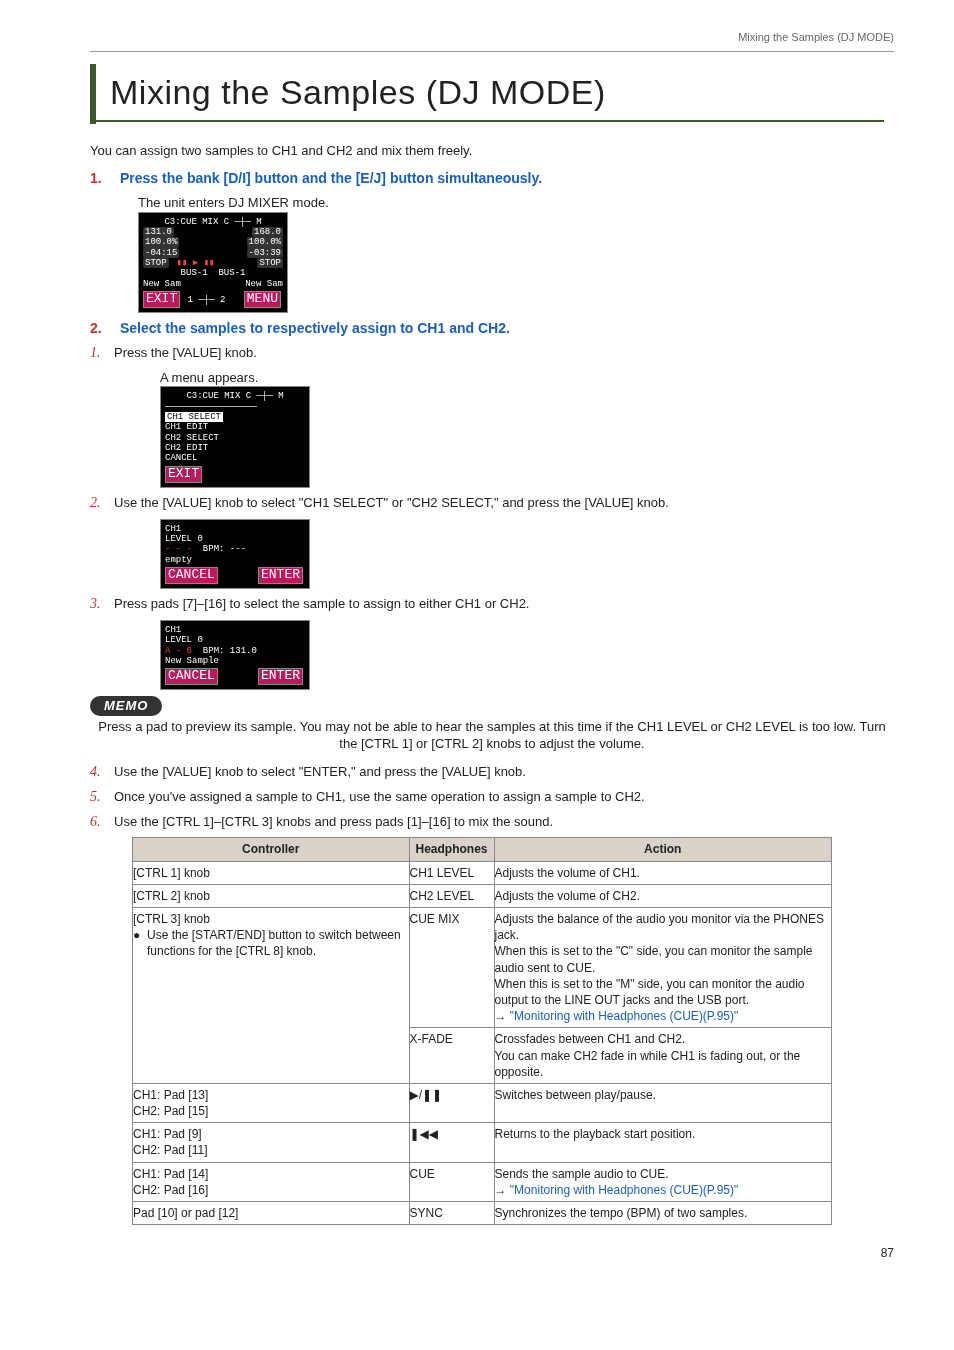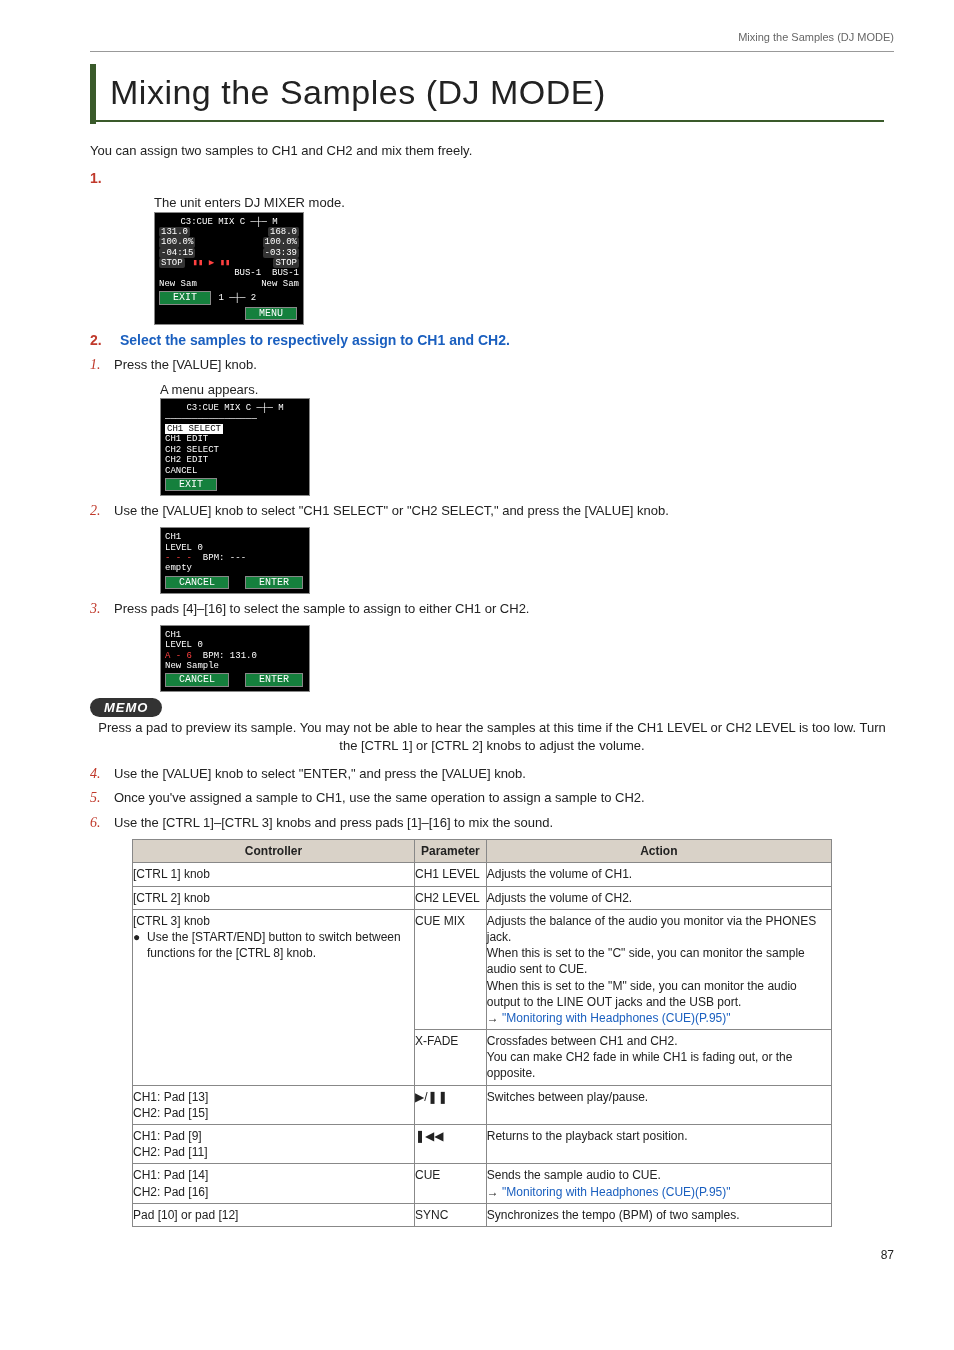--- a/index.html
+++ b/index.html
@@ -44,21 +44,21 @@
     font-size: 14px;
     width: 30px;
     flex: 0 0 30px;
   }
   .step-text {
     color: #1a5fbf;
     font-weight: bold;
     font-size: 14px;
   }
   .plain { color: #222; font-weight: normal; font-size: 13px; }
-  .indent-1 { margin-left: 64px; }
+  .indent-1 { margin-left: 48px; }
   .indent-2 { margin-left: 70px; }
   .sub-row { display: flex; align-items: baseline; margin: 6px 0; }
   .sub-num {
     color: #c0392b;
     font-family: "Times New Roman", serif;
     font-style: italic;
     font-size: 14px;
     width: 24px;
     flex: 0 0 24px;
   }
@@ -70,22 +70,22 @@
     font-size: 9px;
     padding: 4px;
     line-height: 1.15;
     display: inline-block;
   }
   .scr-sm { width: 140px; }
   .scr-row span { display:inline-block; }
   .red { color: #ff4040; }
   .gry { background:#333; color:#fff; padding:0 2px; border-radius:2px; }
   .btn {
-    display:inline-block; border:1px solid #888; padding:0 13px; color:#fff;
-    font-size:10px; margin:2px 2px 0 0; background:#15803d;
+    display:inline-block; border:1px solid #888; padding:0 2px; color:#fff;
+    font-size:13px; margin:2px 2px 0 0; background:#be185d;
   }
   .memo-badge {
     display: inline-block;
     background: #333;
     color: #fff;
     font-weight: bold;
     font-style: italic;
     padding: 1px 14px;
     border-radius: 12px;
     font-size: 13px;
@@ -129,31 +129,32 @@
 <div class="title-wrap">
   <h1>Mixing the Samples (DJ MODE)</h1>
   <div class="title-rule"></div>
 </div>
 
 <div class="intro">You can assign two samples to CH1 and CH2 and mix them freely.</div>
 
 
 <div class="step-row">
   <span class="step-num">1.</span>
+  <span class="step-text">Press the bank [D/I] button and the [E/J] button simultaneously.</span>
 </div>
 <div class="indent-1 plain">The unit enters DJ MIXER mode.</div>
 
 <div class="indent-1">
   <div class="screenshot scr-sm">
     <div class="scr-row" style="text-align:center;">C3:CUE MIX  C ─┼─ M</div>
     <div class="scr-row"><span class="gry">131.0</span><span style="float:right" class="gry">168.0</span></div>
     <div class="scr-row"><span class="gry">100.0%</span><span style="float:right" class="gry">100.0%</span></div>
     <div class="scr-row"><span class="gry">-04:15</span><span style="float:right" class="gry">-03:39</span></div>
     <div class="scr-row"><span class="gry">STOP</span><span class="red" style="margin:0 8px">▮▮ ▶ ▮▮</span><span style="float:right" class="gry">STOP</span></div>
-    <div class="scr-row" style="text-align:right"><span>BUS-1</span>&nbsp;&nbsp;<span>BUS-1</span></div>
+    <div class="scr-row" style="text-align:center"><span>BUS-1</span>&nbsp;&nbsp;<span>BUS-1</span></div>
     <div class="scr-row"><span>New Sam</span><span style="float:right">New Sam</span></div>
     <div class="scr-row"><span class="btn">EXIT</span> 1 ─┼─ 2 <span style="float:right" class="btn">MENU</span></div>
   </div>
 </div>
 
 
 <div class="step-row">
   <span class="step-num">2.</span>
   <span class="step-text">Select the samples to respectively assign to CH1 and CH2.</span>
 </div>
@@ -188,21 +189,21 @@
     <div>LEVEL 0</div>
     <div><span class="red">- - -</span>&nbsp;&nbsp;<span>BPM: ---</span></div>
     <div>empty</div>
     <div><span class="btn">CANCEL</span><span class="btn" style="float:right">ENTER</span></div>
   </div>
 </div>
 
 
 <div class="indent-1 sub-row">
   <span class="sub-num">3.</span>
-  <span class="plain">Press pads [4]–[16] to select the sample to assign to either CH1 or CH2.</span>
+  <span class="plain">Press pads [7]–[16] to select the sample to assign to either CH1 or CH2.</span>
 </div>
 <div class="indent-2">
   <div class="screenshot scr-sm">
     <div>CH1</div>
     <div>LEVEL 0</div>
     <div><span class="red">A - 6</span>&nbsp;&nbsp;<span>BPM: 131.0</span></div>
     <div>New Sample</div>
     <div><span class="btn">CANCEL</span><span class="btn" style="float:right">ENTER</span></div>
   </div>
 </div>
@@ -223,21 +224,21 @@
 <div class="indent-1 sub-row">
   <span class="sub-num">6.</span>
   <span class="plain">Use the [CTRL 1]–[CTRL 3] knobs and press pads [1]–[16] to mix the sound.</span>
 </div>
 
 
 <table class="ctl">
   <thead>
     <tr>
       <th>Controller</th>
-      <th>Parameter</th>
+      <th>Headphones</th>
       <th>Action</th>
     </tr>
   </thead>
   <tbody>
     <tr>
       <td>[CTRL 1] knob</td>
       <td>CH1 LEVEL</td>
       <td>Adjusts the volume of CH1.</td>
     </tr>
     <tr>

